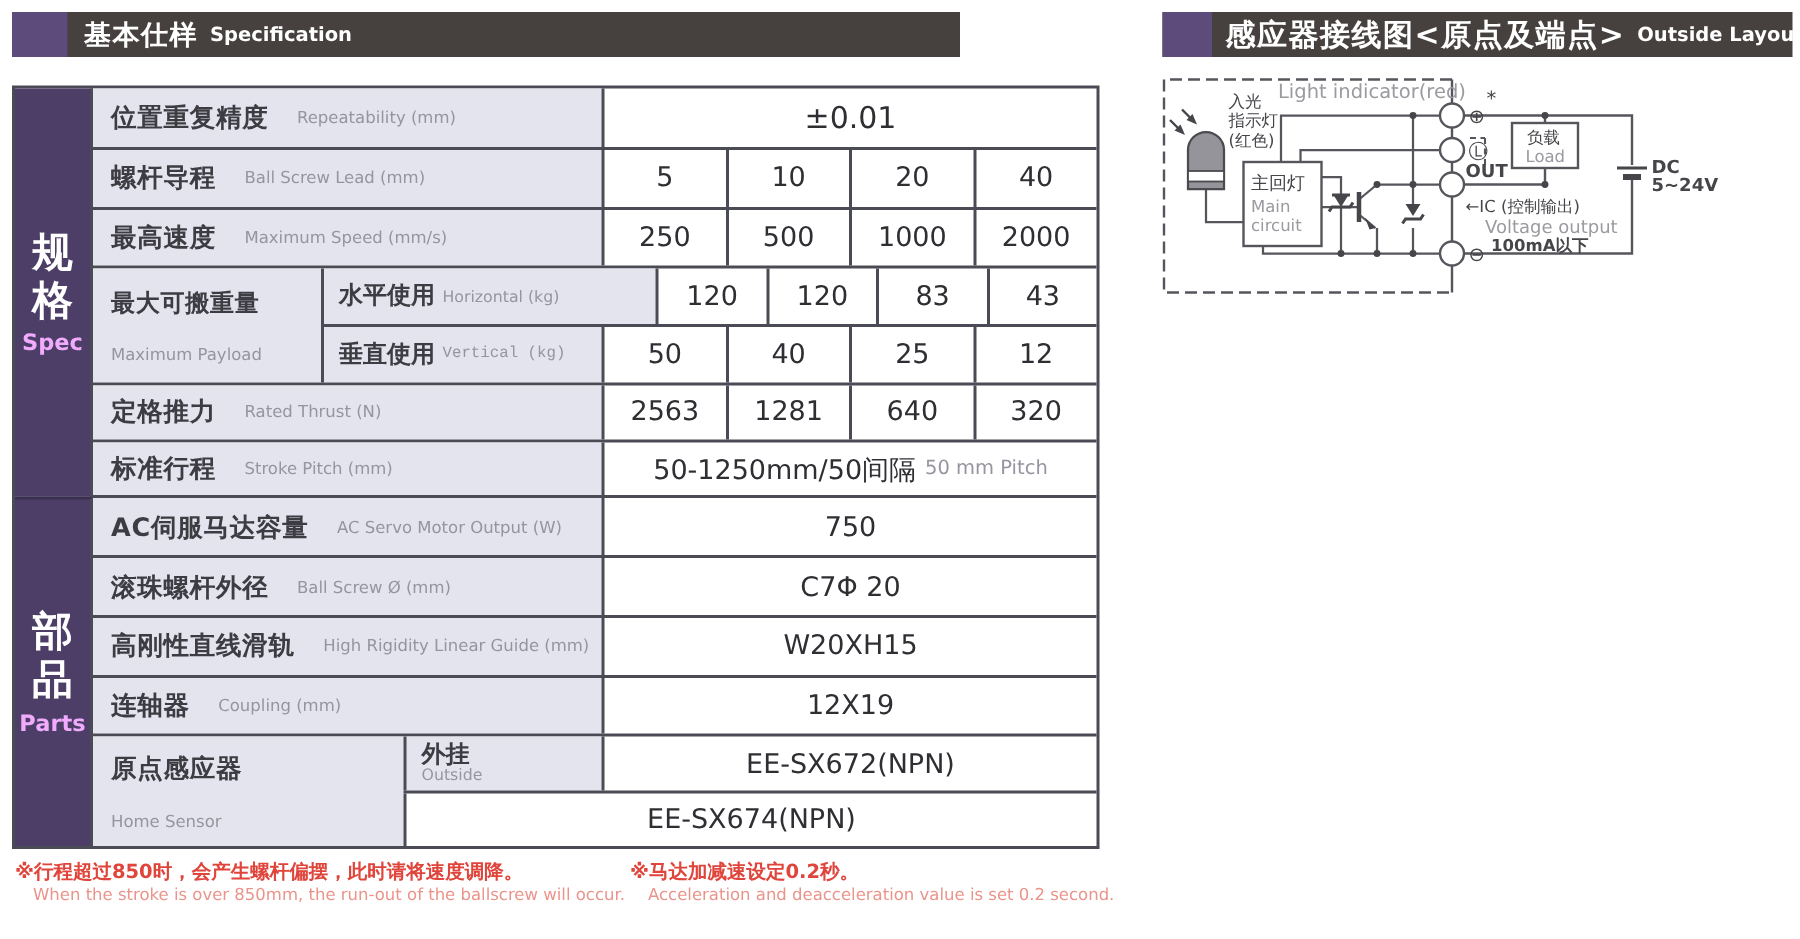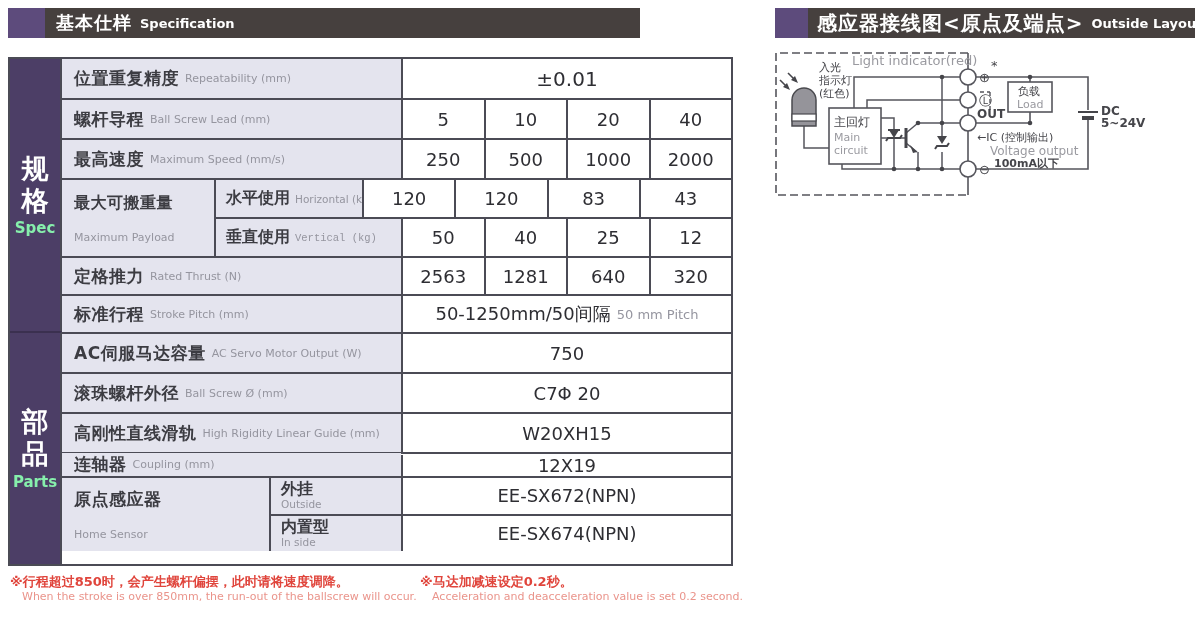--- a/index.html
+++ b/index.html
@@ -16,45 +16,45 @@
   #hdr-right .zh{margin-left:42px;font-size:20px;}
   
   .spec-table{position:absolute;left:8px;top:57px;width:725px;height:509px;border:2px solid #4b4b55;
               box-sizing:border-box;display:flex;background:#fff;}
   .side{width:52px;flex:none;display:flex;flex-direction:column;}
   .side-block{background:#4c3e66;border-right:2px solid #4b4b55;box-sizing:border-box;display:flex;
               flex-direction:column;align-items:center;justify-content:center;color:#fff;}
   .side-spec{height:272px;}
   .side-parts{flex:1;border-top:2px solid #3b3050;}
   .side-char{font-size:27px;font-weight:bold;line-height:1.18;}
-  .side-en{font-size:15px;font-weight:600;color:#86efac;margin-top:3px;}
+  .side-en{font-size:15px;font-weight:600;color:#f0abfc;margin-top:3px;}
   .rows{flex:1;display:flex;flex-direction:column;min-width:0;}
   .row{display:flex;border-top:2px solid #4b4b55;box-sizing:border-box;}
   .row.first{border-top:none;}
   .label-cell{width:339px;flex:none;background:#e4e4ee;display:flex;align-items:center;
-              padding-left:12px;box-sizing:border-box;gap:6px;overflow:hidden;}
+              padding-left:12px;box-sizing:border-box;gap:19px;overflow:hidden;}
   .label-cell .zh{font-size:17px;font-weight:600;color:#3c3c42;white-space:nowrap;letter-spacing:.5px;}
   .label-cell .en{font-size:11px;color:#95959f;white-space:nowrap;}
   .label-stack{flex-direction:column;align-items:flex-start;justify-content:center;gap:17px;}
   .value-cell{flex:1;display:flex;align-items:center;justify-content:center;border-left:2px solid #4b4b55;
               box-sizing:border-box;font-size:18px;color:#2e2e33;}
   .value-merged{flex:1;display:flex;align-items:center;justify-content:center;border-left:2px solid #4b4b55;
               box-sizing:border-box;font-size:18px;color:#2e2e33;gap:6px;}
   .value-merged .sub{font-size:13px;color:#95959f;}
   .group-right{flex:1;display:flex;flex-direction:column;min-width:0;}
   .subrow{flex:1;display:flex;min-height:0;}
   .subrow + .subrow{border-top:2px solid #4b4b55;}
   .sub-label{flex:none;background:#e4e4ee;border-left:2px solid #4b4b55;box-sizing:border-box;
              display:flex;align-items:center;padding-left:10px;gap:5px;overflow:hidden;}
   .sub-label .zh{font-size:16px;font-weight:600;color:#3c3c42;white-space:nowrap;}
   .sub-label .en{font-size:10.5px;color:#95959f;white-space:nowrap;}
   .sub-stack{flex-direction:column;align-items:flex-start;justify-content:center;gap:0;}
   .sub-stack .zh{line-height:1.05;}
   
-  .h40{height:40px;} .h39{height:39px;} .h38{height:38px;} .h36{height:24px;align-items:flex-end;}
+  .h40{height:40px;} .h39{height:39px;} .h38{height:38px;} .h36{height:40px;}
   .h78{height:78px;} .h75{height:75px;}
   
   .footnote{position:absolute;top:574px;line-height:15px;}
   #fn-left{left:10px;}
   #fn-right{left:420px;}
   .fn-zh{color:#e0453c;font-size:13px;font-weight:bold;}
   .fn-en{color:#ea948b;font-size:11px;margin-left:12px;}
   
   .diagram{position:absolute;left:772px;top:48px;width:424px;height:155px;}
   .diagram svg{font-family:inherit;}
@@ -124,21 +124,21 @@
         <div class="value-cell">2000</div>
       </div>
 
       <div class="row h78">
         <div class="label-cell label-stack" style="width:152px;">
           <span class="zh" style="font-size:16px;">最大可搬重量</span>
           <span class="en">Maximum Payload</span>
         </div>
         <div class="group-right">
           <div class="subrow">
-            <div class="sub-label" style="width:148px;">
+            <div class="sub-label" style="width:223px;">
               <span class="zh">水平使用</span>
               <span class="en">Horizontal (kg)</span>
             </div>
             <div class="value-cell">120</div>
             <div class="value-cell">120</div>
             <div class="value-cell">83</div>
             <div class="value-cell">43</div>
           </div>
           <div class="subrow">
             <div class="sub-label" style="width:187px;font-family:Liberation Mono, monospace;">
@@ -214,24 +214,20 @@
         </div>
         <div class="group-right">
           <div class="subrow">
             <div class="sub-label sub-stack" style="width:132px;">
               <span class="zh">外挂</span>
               <span class="en">Outside</span>
             </div>
             <div class="value-merged">EE-SX672(NPN)</div>
           </div>
           <div class="subrow">
-            <div class="sub-label sub-stack" style="width:132px;">
-              <span class="zh">内置型</span>
-              <span class="en">In side</span>
-            </div>
             <div class="value-merged">EE-SX674(NPN)</div>
           </div>
         </div>
       </div>
 
     </div>
   </div>
 
   <div class="diagram">
     <svg width="424" height="155" viewBox="0 0 424 155">

